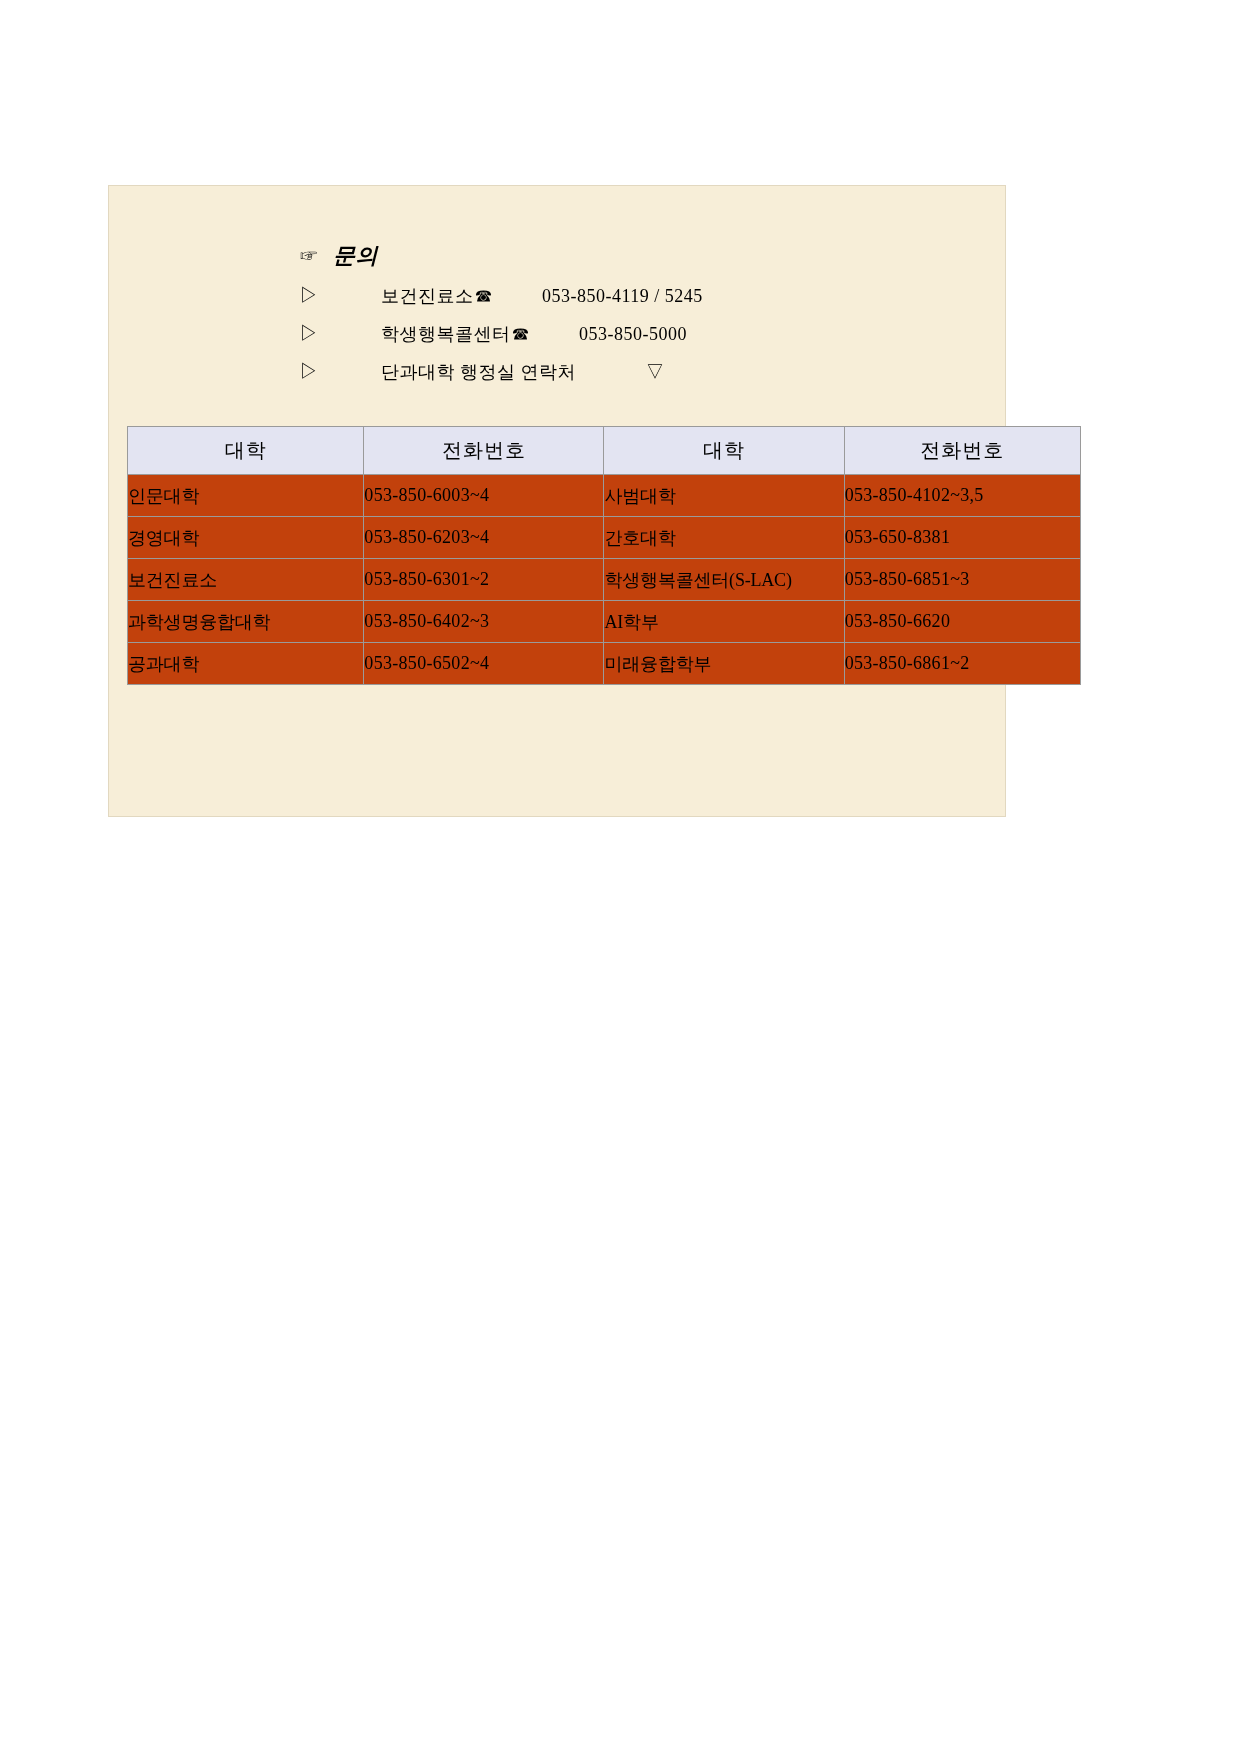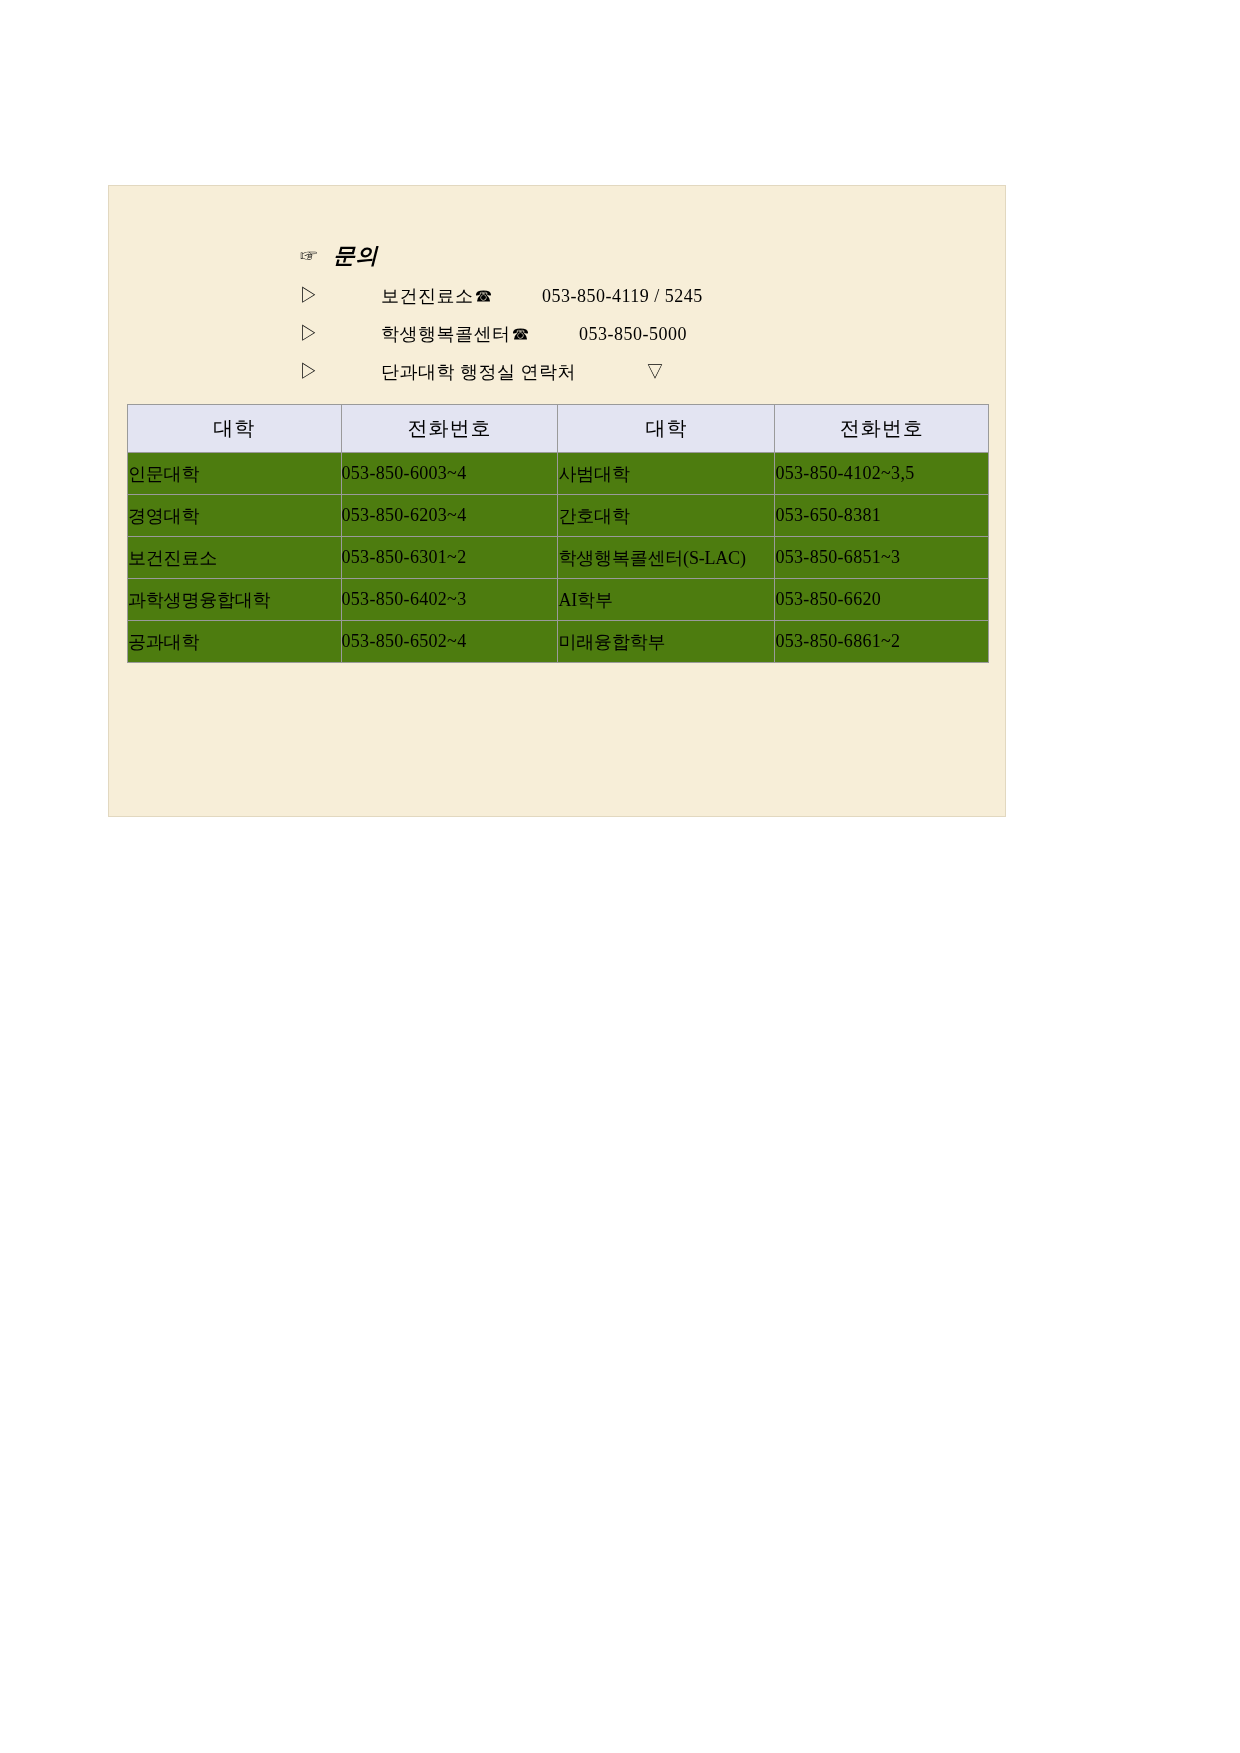--- a/index.html
+++ b/index.html
@@ -66,43 +66,43 @@
   .phone-glyph {
     font-size: 18px;
     padding: 0 1px;
   }
   .tri {
     font-size: 17px;
   }
   table.contact {
     position: absolute;
     left: 18px;
-    top: 218px;
-    width: 862px;
+    top: 240px;
+    width: 954px;
     border-collapse: collapse;
     table-layout: fixed;
     font-size: 17px;
   }
   table.contact th,
   table.contact td {
     border: 1px solid #9a9a9a;
     padding: 0;
     height: 41px;
     vertical-align: middle;
   }
   table.contact thead th {
     background: #e3e4f2;
     text-align: center;
     font-weight: normal;
     font-size: 20px;
     height: 47px;
     letter-spacing: 1px;
   }
   table.contact td {
-    background: #4d7c0f;
+    background: #c2410c;
   }
   td.name {
     padding-left: 10px;
     font-size: 18px;
     letter-spacing: -0.2px;
   }
   td.tel {
     padding-left: 26px;
     font-size: 18px;
     letter-spacing: 0.3px;

